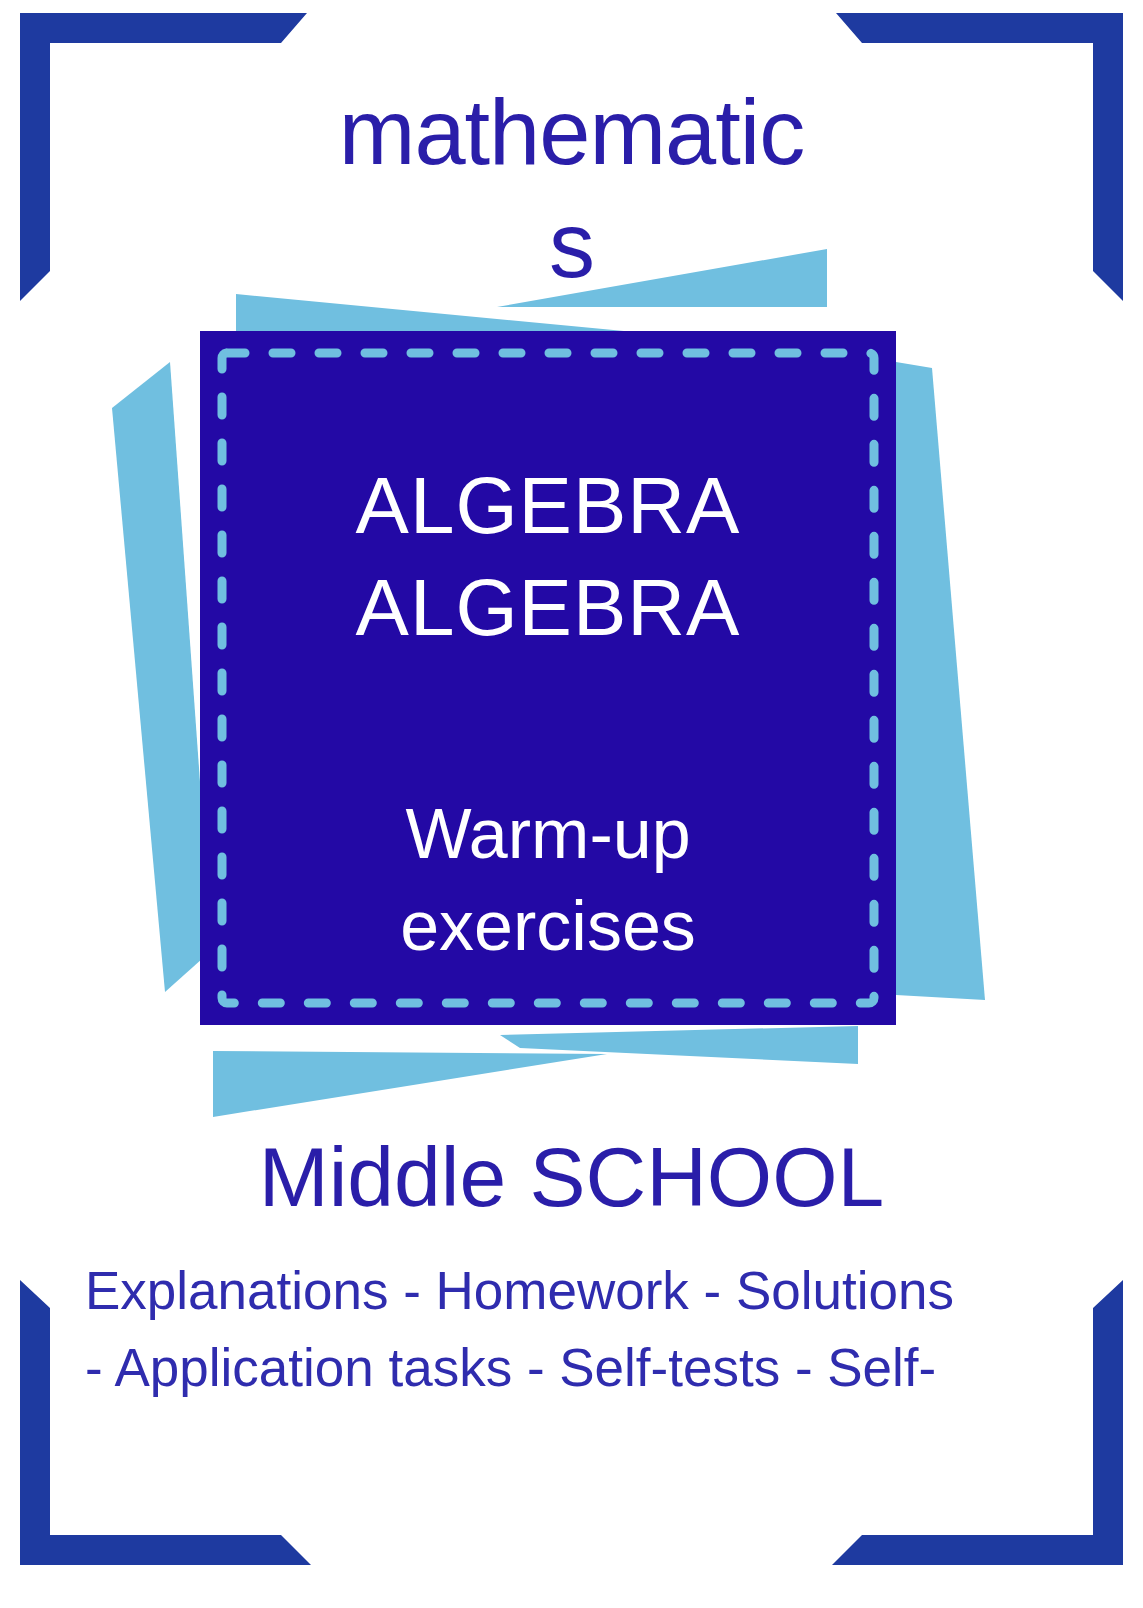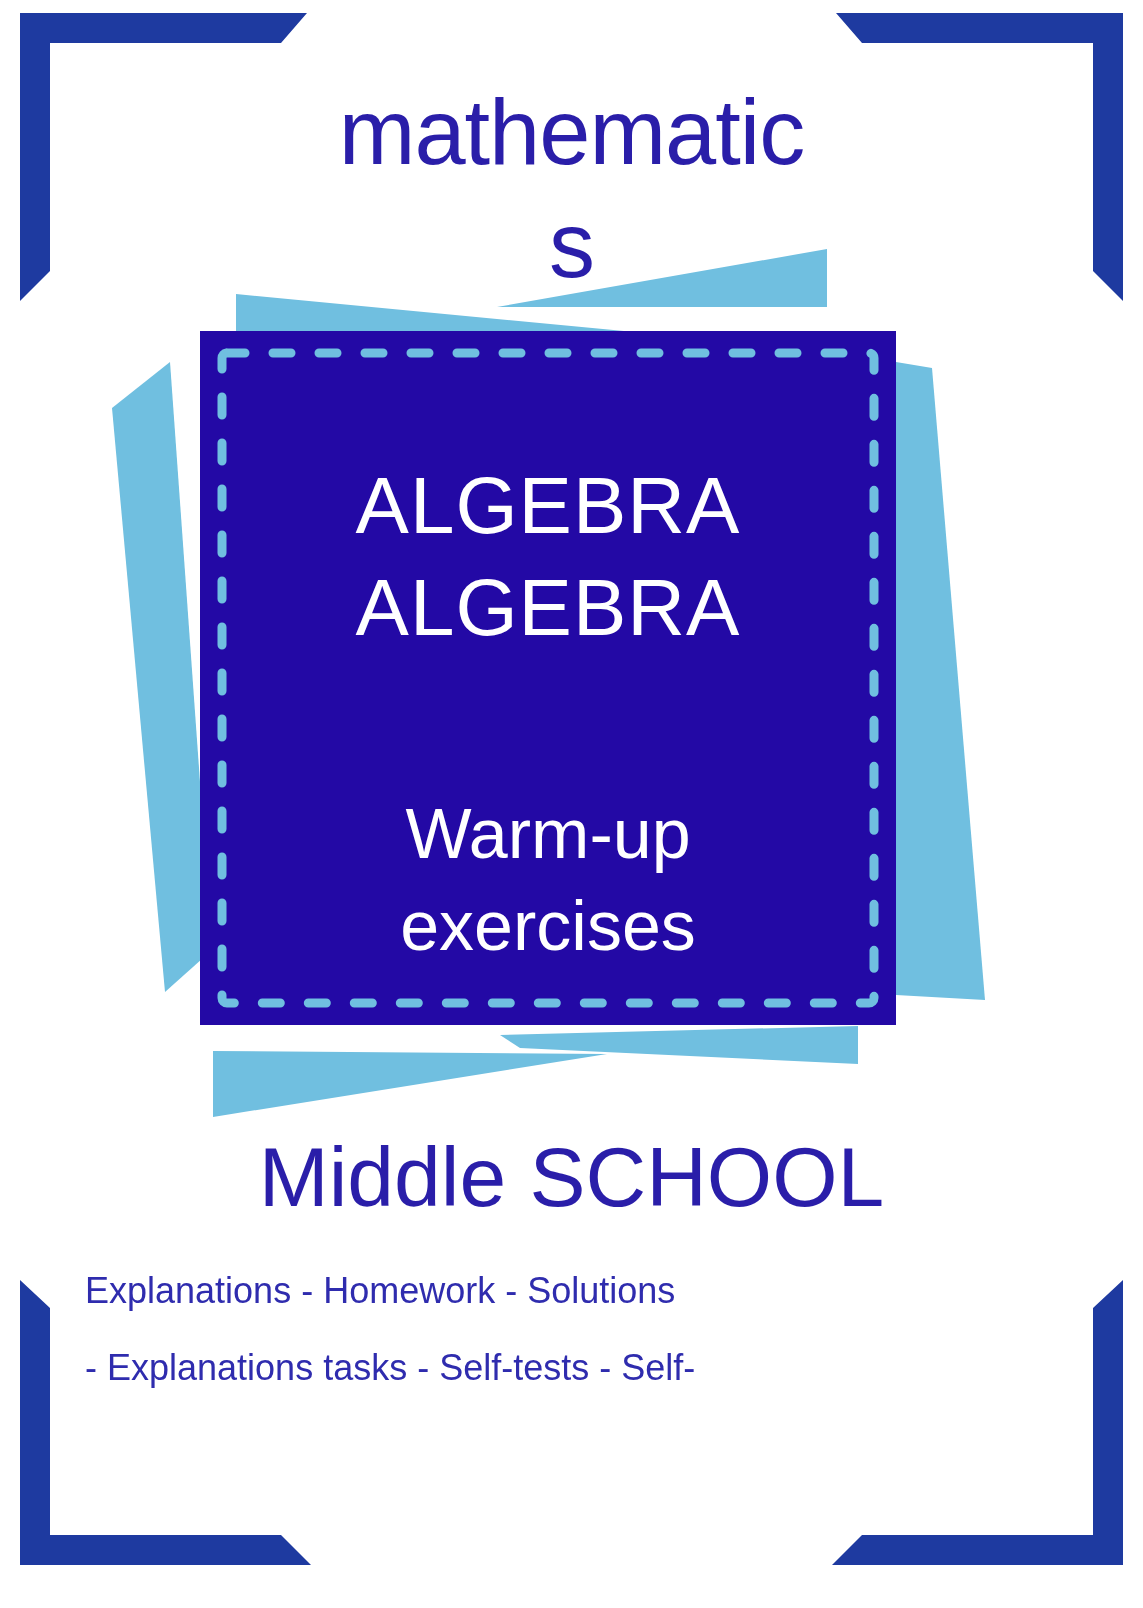--- a/index.html
+++ b/index.html
@@ -44,21 +44,21 @@
   .level {
     left: 0; right: 0; top: 1126px;
     text-align: center;
     font-size: 84px;
     line-height: 102px;
     color: #2a1ea9;
   }
   .features {
     left: 85px; top: 1252px; width: 965px;
     text-align: left;
-    font-size: 36px;
+    font-size: 53px;
     line-height: 77px;
     color: #2f2cae;
   }
 </style>
 </head>
 <body>
 
 <div id="poster">
 
   <svg id="bg-svg" viewBox="0 0 1143 1608" xmlns="http://www.w3.org/2000/svg">
@@ -92,16 +92,16 @@
 
   <div class="txt level">Middle SCHOOL</div>
 
   <div class="txt card-subtitle">
     <div>Warm-up</div>
     <div>exercises</div>
   </div>
 
   <div class="txt features">
     <div>Explanations - Homework - Solutions</div>
-    <div>- Explanations tasks - Self-tests - Self-</div>
+    <div>- Application tasks - Self-tests - Self-</div>
   </div>
 
 </div>
 
 </body></html>

